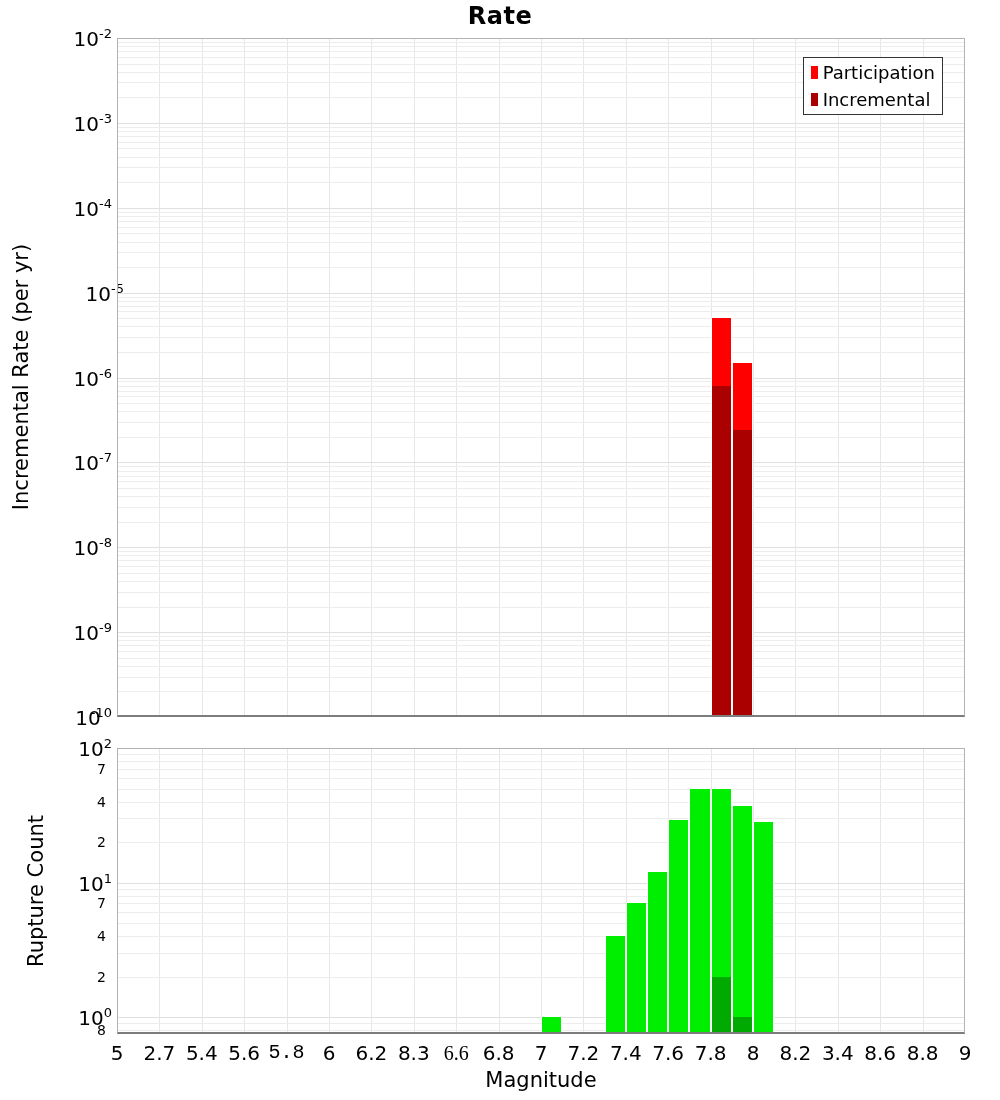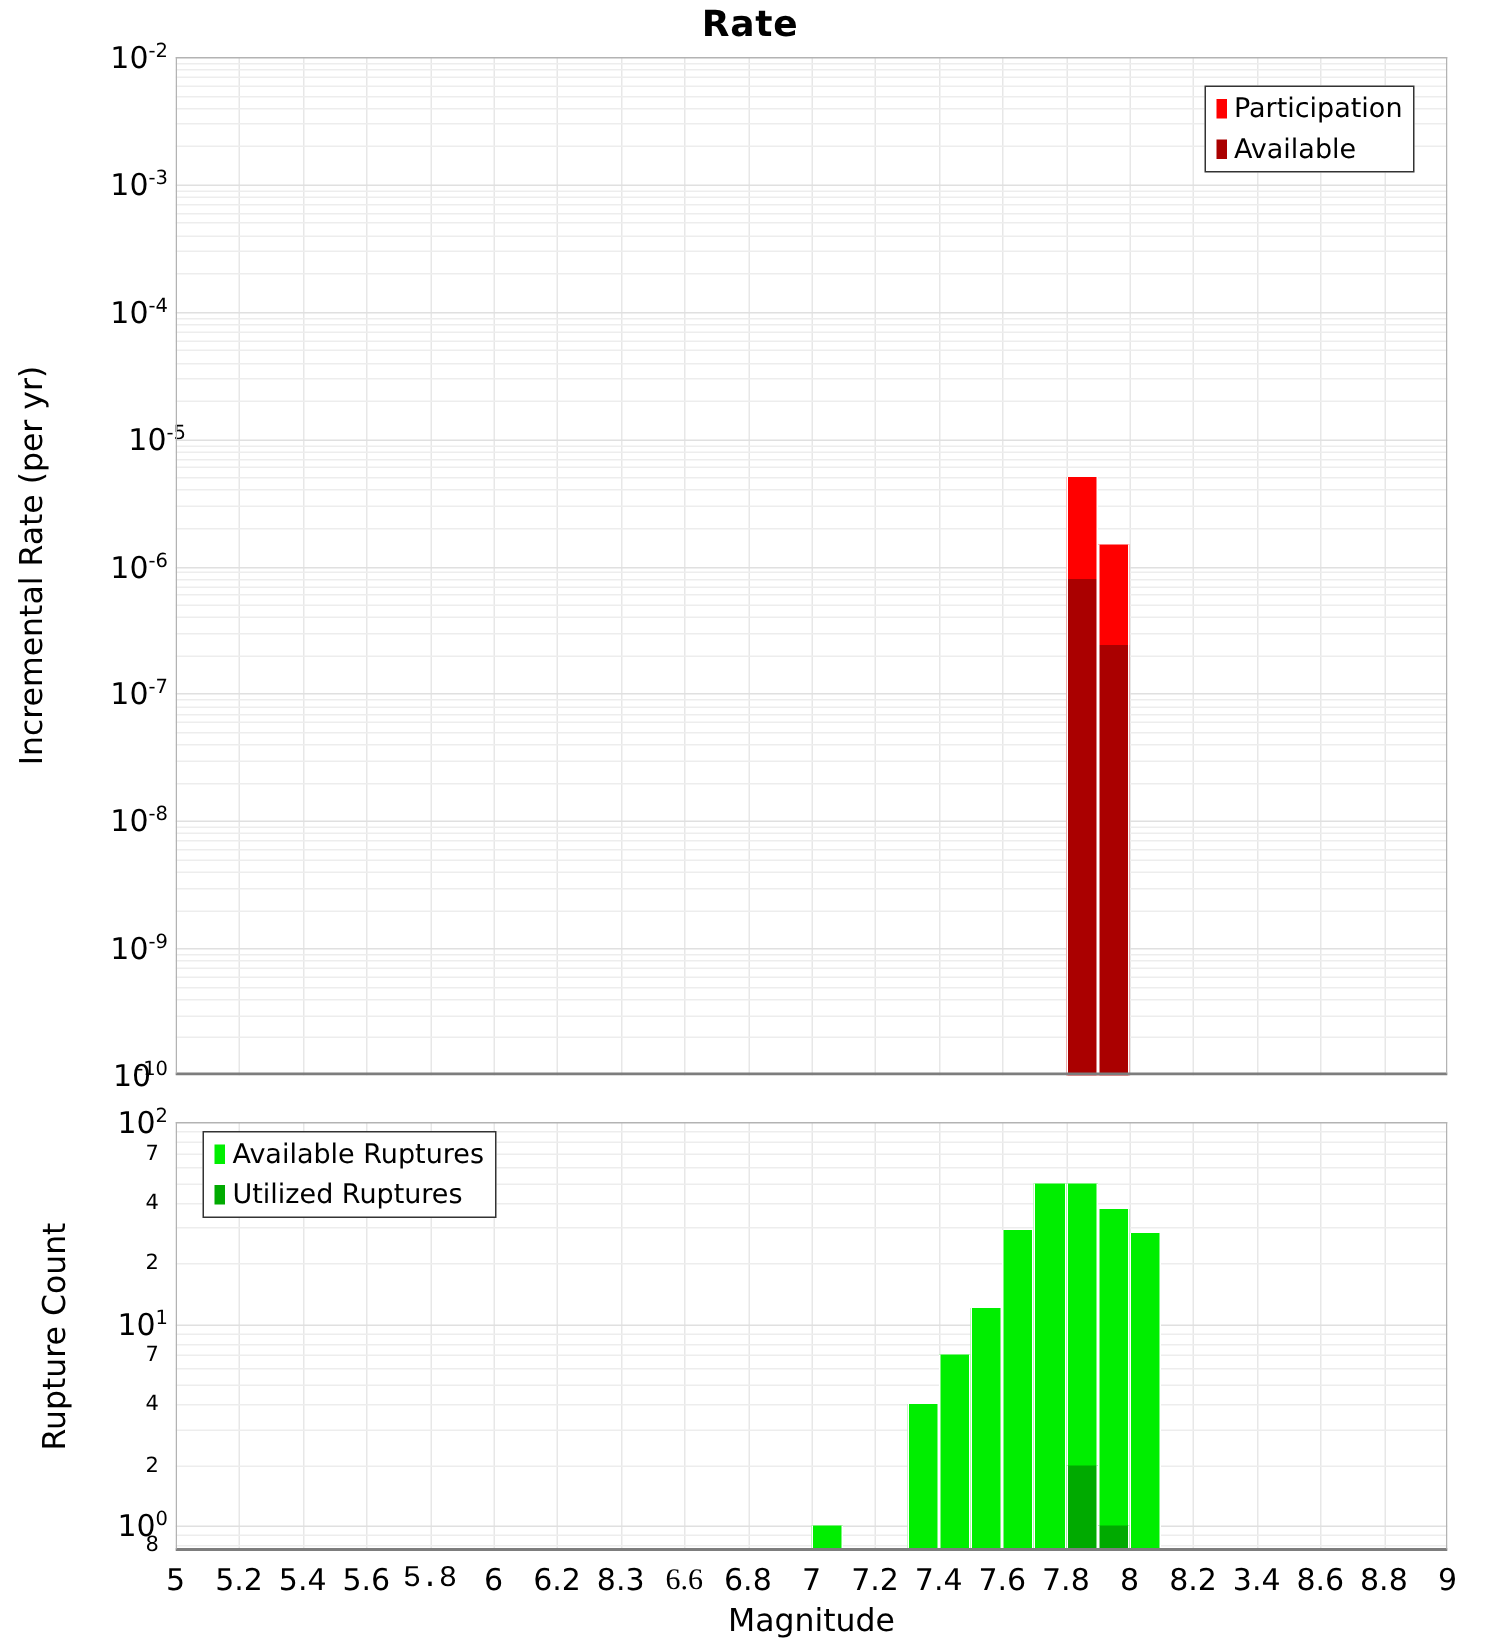--- a/index.html
+++ b/index.html
@@ -133,21 +133,21 @@
       <div class="bar" style="left: 614.8px; width: 21.2px; top: 324.6px; height: 354.4px; background: rgb(255, 0, 0); z-index: 2;"></div>
       <div class="bar" style="left: 593.6px; width: 21.2px; top: 347.7px; height: 331.3px; background: rgb(170, 0, 0); z-index: 3;"></div>
       <div class="bar" style="left: 614.8px; width: 21.2px; top: 392.1px; height: 286.9px; background: rgb(170, 0, 0); z-index: 3;"></div>
       <div class="legend" style="top: 19px; right: 22px;">
         <div class="legend-row">
           <span class="swatch" style="background: rgb(255, 0, 0);"></span>
           <span>Participation</span>
         </div>
         <div class="legend-row">
           <span class="swatch" style="background: rgb(170, 0, 0);"></span>
-          <span>Available</span>
+          <span>Incremental</span>
         </div>
       </div>
       <div class="frame"></div>
     </div>
   <div class="plot" id="plot-count" style="left: 117px; top: 748px; width: 848px; height: 286px;">
       <div class="vgrid" style="left: 42px;"></div>
       <div class="vgrid" style="left: 85px;"></div>
       <div class="vgrid" style="left: 127px;"></div>
       <div class="vgrid" style="left: 170px;"></div>
       <div class="vgrid" style="left: 212px;"></div>
@@ -189,30 +189,20 @@
       <div class="bar" style="left: 487.6px; width: 21.2px; top: 188.2px; height: 97.8px; background: rgb(0, 238, 0); z-index: 2;"></div>
       <div class="bar" style="left: 508.8px; width: 21.2px; top: 155.4px; height: 130.6px; background: rgb(0, 238, 0); z-index: 2;"></div>
       <div class="bar" style="left: 530px; width: 21.2px; top: 123.9px; height: 162.1px; background: rgb(0, 238, 0); z-index: 2;"></div>
       <div class="bar" style="left: 551.2px; width: 21.2px; top: 72.4px; height: 213.6px; background: rgb(0, 238, 0); z-index: 2;"></div>
       <div class="bar" style="left: 572.4px; width: 21.2px; top: 40.5px; height: 245.5px; background: rgb(0, 238, 0); z-index: 2;"></div>
       <div class="bar" style="left: 593.6px; width: 21.2px; top: 40.5px; height: 245.5px; background: rgb(0, 238, 0); z-index: 2;"></div>
       <div class="bar" style="left: 614.8px; width: 21.2px; top: 58.1px; height: 227.9px; background: rgb(0, 238, 0); z-index: 2;"></div>
       <div class="bar" style="left: 636px; width: 21.2px; top: 74.4px; height: 211.6px; background: rgb(0, 238, 0); z-index: 2;"></div>
       <div class="bar" style="left: 593.6px; width: 21.2px; top: 228.7px; height: 57.3px; background: rgb(0, 170, 0); z-index: 3;"></div>
       <div class="bar" style="left: 614.8px; width: 21.2px; top: 269.2px; height: 16.8px; background: rgb(0, 170, 0); z-index: 3;"></div>
-      <div class="legend" style="top: 6px; left: 18px;">
-        <div class="legend-row">
-          <span class="swatch" style="background: rgb(0, 238, 0);"></span>
-          <span>Available Ruptures</span>
-        </div>
-        <div class="legend-row">
-          <span class="swatch" style="background: rgb(0, 170, 0);"></span>
-          <span>Utilized Ruptures</span>
-        </div>
-      </div>
       <div class="frame"></div>
     </div>
 
   <div id="axes">
       <div class="ytick" style="top: 38px; right: 888px;"><span>10</span><sup>-2</sup></div>
       <div class="ytick" style="top: 122.9px; right: 888px;"><span>10</span><sup>-3</sup></div>
       <div class="ytick" style="top: 207.8px; right: 888px;"><span>10</span><sup>-4</sup></div>
       <div class="ytick" style="top: 292.6px; right: 876px;"><span>10</span><sup>-5</sup></div>
       <div class="ytick" style="top: 377.5px; right: 888px;"><span>10</span><sup>-6</sup></div>
       <div class="ytick" style="top: 462.4px; right: 888px;"><span>10</span><sup>-7</sup></div>
@@ -223,21 +213,21 @@
       <div class="ytick" style="top: 882.6px; right: 888px;"><span>10</span><sup>1</sup></div>
       <div class="ytick" style="top: 1017.2px; right: 888px;"><span>10</span><sup>0</sup></div>
       <div class="yminor" style="top: 768.8px; right: 894px;">7</div>
       <div class="yminor" style="top: 801.6px; right: 894px;">4</div>
       <div class="yminor" style="top: 842.1px; right: 894px;">2</div>
       <div class="yminor" style="top: 903.4px; right: 894px;">7</div>
       <div class="yminor" style="top: 936.2px; right: 894px;">4</div>
       <div class="yminor" style="top: 976.7px; right: 894px;">2</div>
       <div class="yminor" style="top: 1030.2px; right: 894px;">8</div>
       <div class="xtick" style="left: 117px; top: 1043px;">5</div>
-      <div class="xtick" style="left: 159.4px; top: 1043px;">5.2</div>
+      <div class="xtick" style="left: 159.4px; top: 1043px;">2.7</div>
       <div class="xtick" style="left: 201.8px; top: 1043px;">5.4</div>
       <div class="xtick" style="left: 244.2px; top: 1043px;">5.6</div>
       <div class="xtick" style="left: 286.6px; top: 1043px; font-family: Liberation Mono, monospace;">5.8</div>
       <div class="xtick" style="left: 329px; top: 1043px;">6</div>
       <div class="xtick" style="left: 371.4px; top: 1043px;">6.2</div>
       <div class="xtick" style="left: 413.8px; top: 1043px;">8.3</div>
       <div class="xtick" style="left: 456.2px; top: 1043px; font-family: Liberation Serif, serif;">6.6</div>
       <div class="xtick" style="left: 498.6px; top: 1043px;">6.8</div>
       <div class="xtick" style="left: 541px; top: 1043px;">7</div>
       <div class="xtick" style="left: 583.4px; top: 1043px;">7.2</div>

